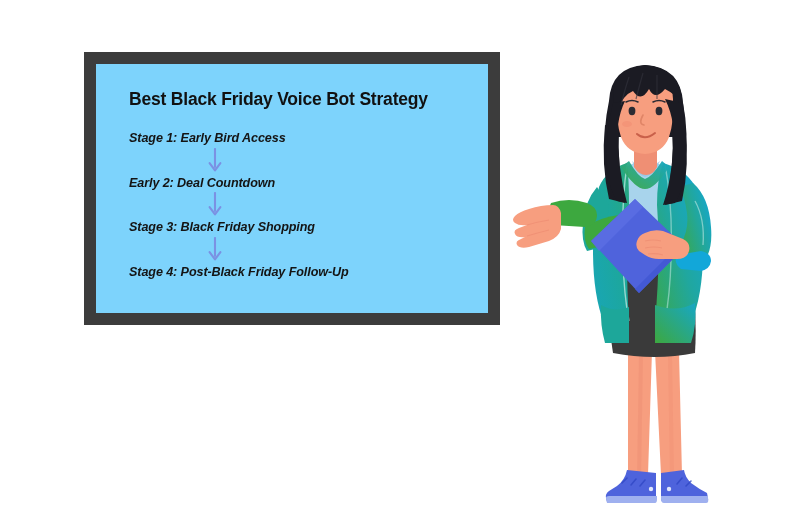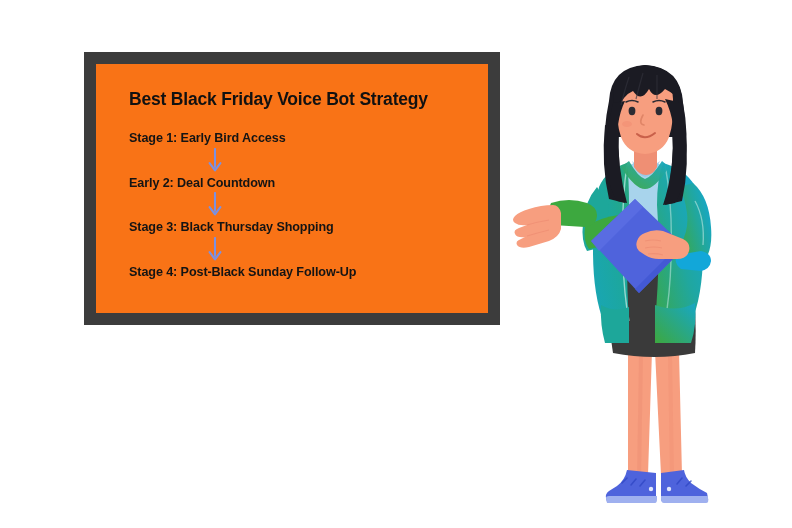--- a/index.html
+++ b/index.html
@@ -23,37 +23,38 @@
     top: 52px;
     width: 416px;
     height: 273px;
     background: #3c3c3c;
     box-sizing: border-box;
     padding: 12px;
   }
   .board-inner {
     width: 100%;
     height: 100%;
-    background: #f97316;
+    background: #7dd3fc;
     box-sizing: border-box;
     padding: 26px 30px 20px 33px;
     position: relative;
   }
 
   .board-title {
     font-size: 17.5px;
     font-weight: bold;
     color: #111111;
     letter-spacing: -0.2px;
     margin: 0 0 22px 0;
     line-height: 1.1;
   }
 
   .flow {
     display: block;
+    font-style: italic;
   }
   .flow-step {
     font-size: 12.6px;
     font-weight: 600;
     color: #141414;
     letter-spacing: -0.1px;
     line-height: 1.15;
     white-space: nowrap;
   }
   .flow-arrow {
@@ -104,30 +105,30 @@
 
       <div class="flow-step">Early 2: Deal Countdown</div>
 
       <div class="flow-arrow">
         <svg width="20" height="26" viewBox="0 0 20 26">
           <line x1="10" y1="1" x2="10" y2="19" stroke="#7b91e3" stroke-width="2.1" stroke-linecap="round"></line>
           <path d="M4.6 15.2 L10 22.4 L15.4 15.2" fill="none" stroke="#7b91e3" stroke-width="2.1" stroke-linecap="round" stroke-linejoin="round"></path>
         </svg>
       </div>
 
-      <div class="flow-step">Stage 3: Black Thursday Shopping</div>
+      <div class="flow-step">Stage 3: Black Friday Shopping</div>
 
       <div class="flow-arrow">
         <svg width="20" height="26" viewBox="0 0 20 26">
           <line x1="10" y1="1" x2="10" y2="19" stroke="#7b91e3" stroke-width="2.1" stroke-linecap="round"></line>
           <path d="M4.6 15.2 L10 22.4 L15.4 15.2" fill="none" stroke="#7b91e3" stroke-width="2.1" stroke-linecap="round" stroke-linejoin="round"></path>
         </svg>
       </div>
 
-      <div class="flow-step">Stage 4: Post-Black Sunday Follow-Up</div>
+      <div class="flow-step">Stage 4: Post-Black Friday Follow-Up</div>
 
     </div>
   </div>
 </div>
 
 <div class="illustration">
   <svg viewBox="0 0 230 452" xmlns="http://www.w3.org/2000/svg">
     <defs>
       <linearGradient id="jacketGrad" x1="0" y1="1" x2="1" y2="0">
         <stop offset="0%" stop-color="#3aa84a"></stop>

